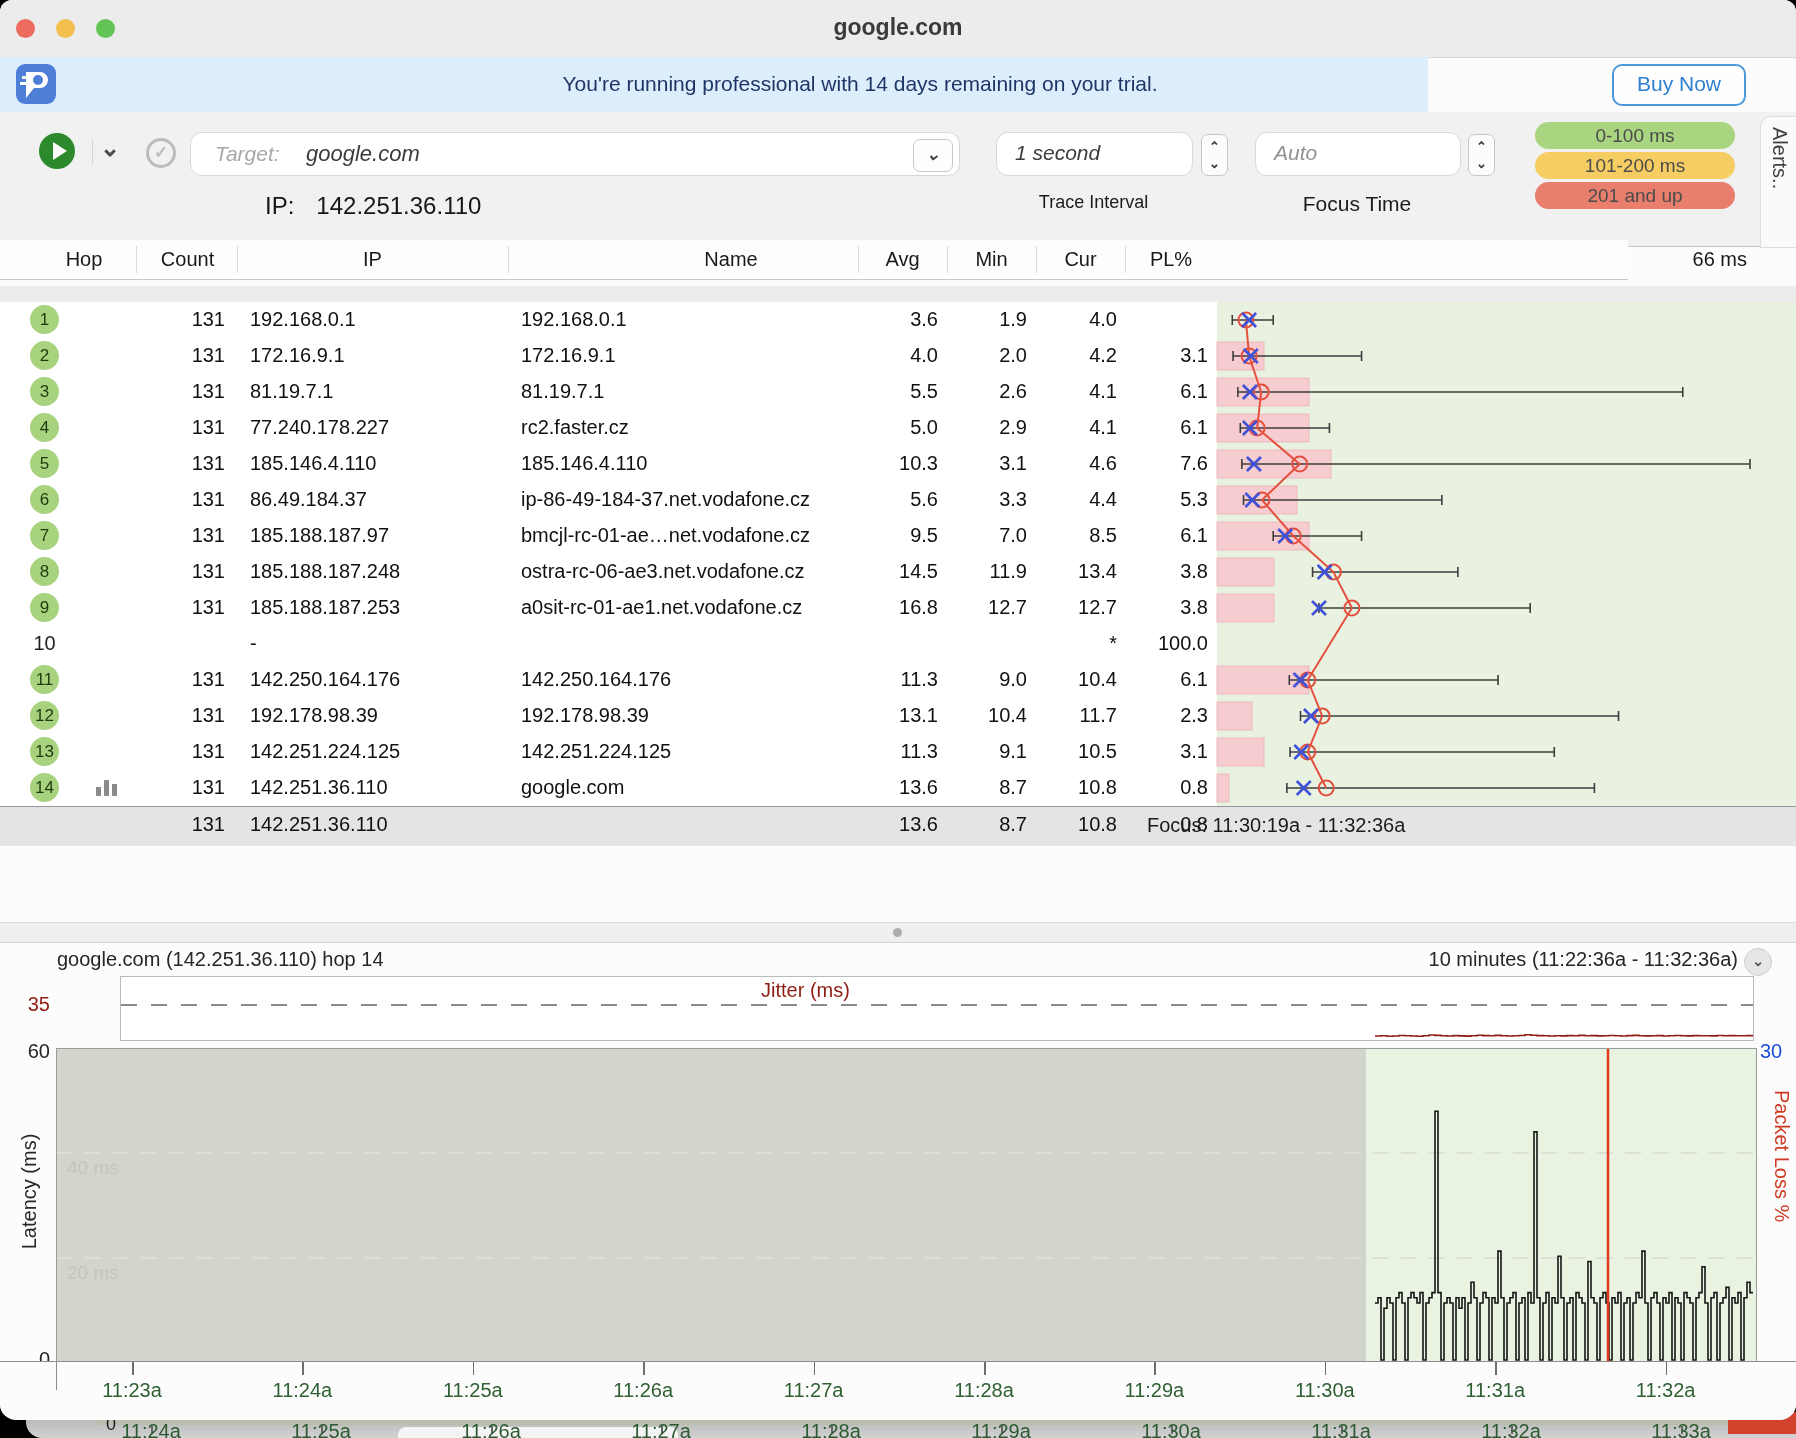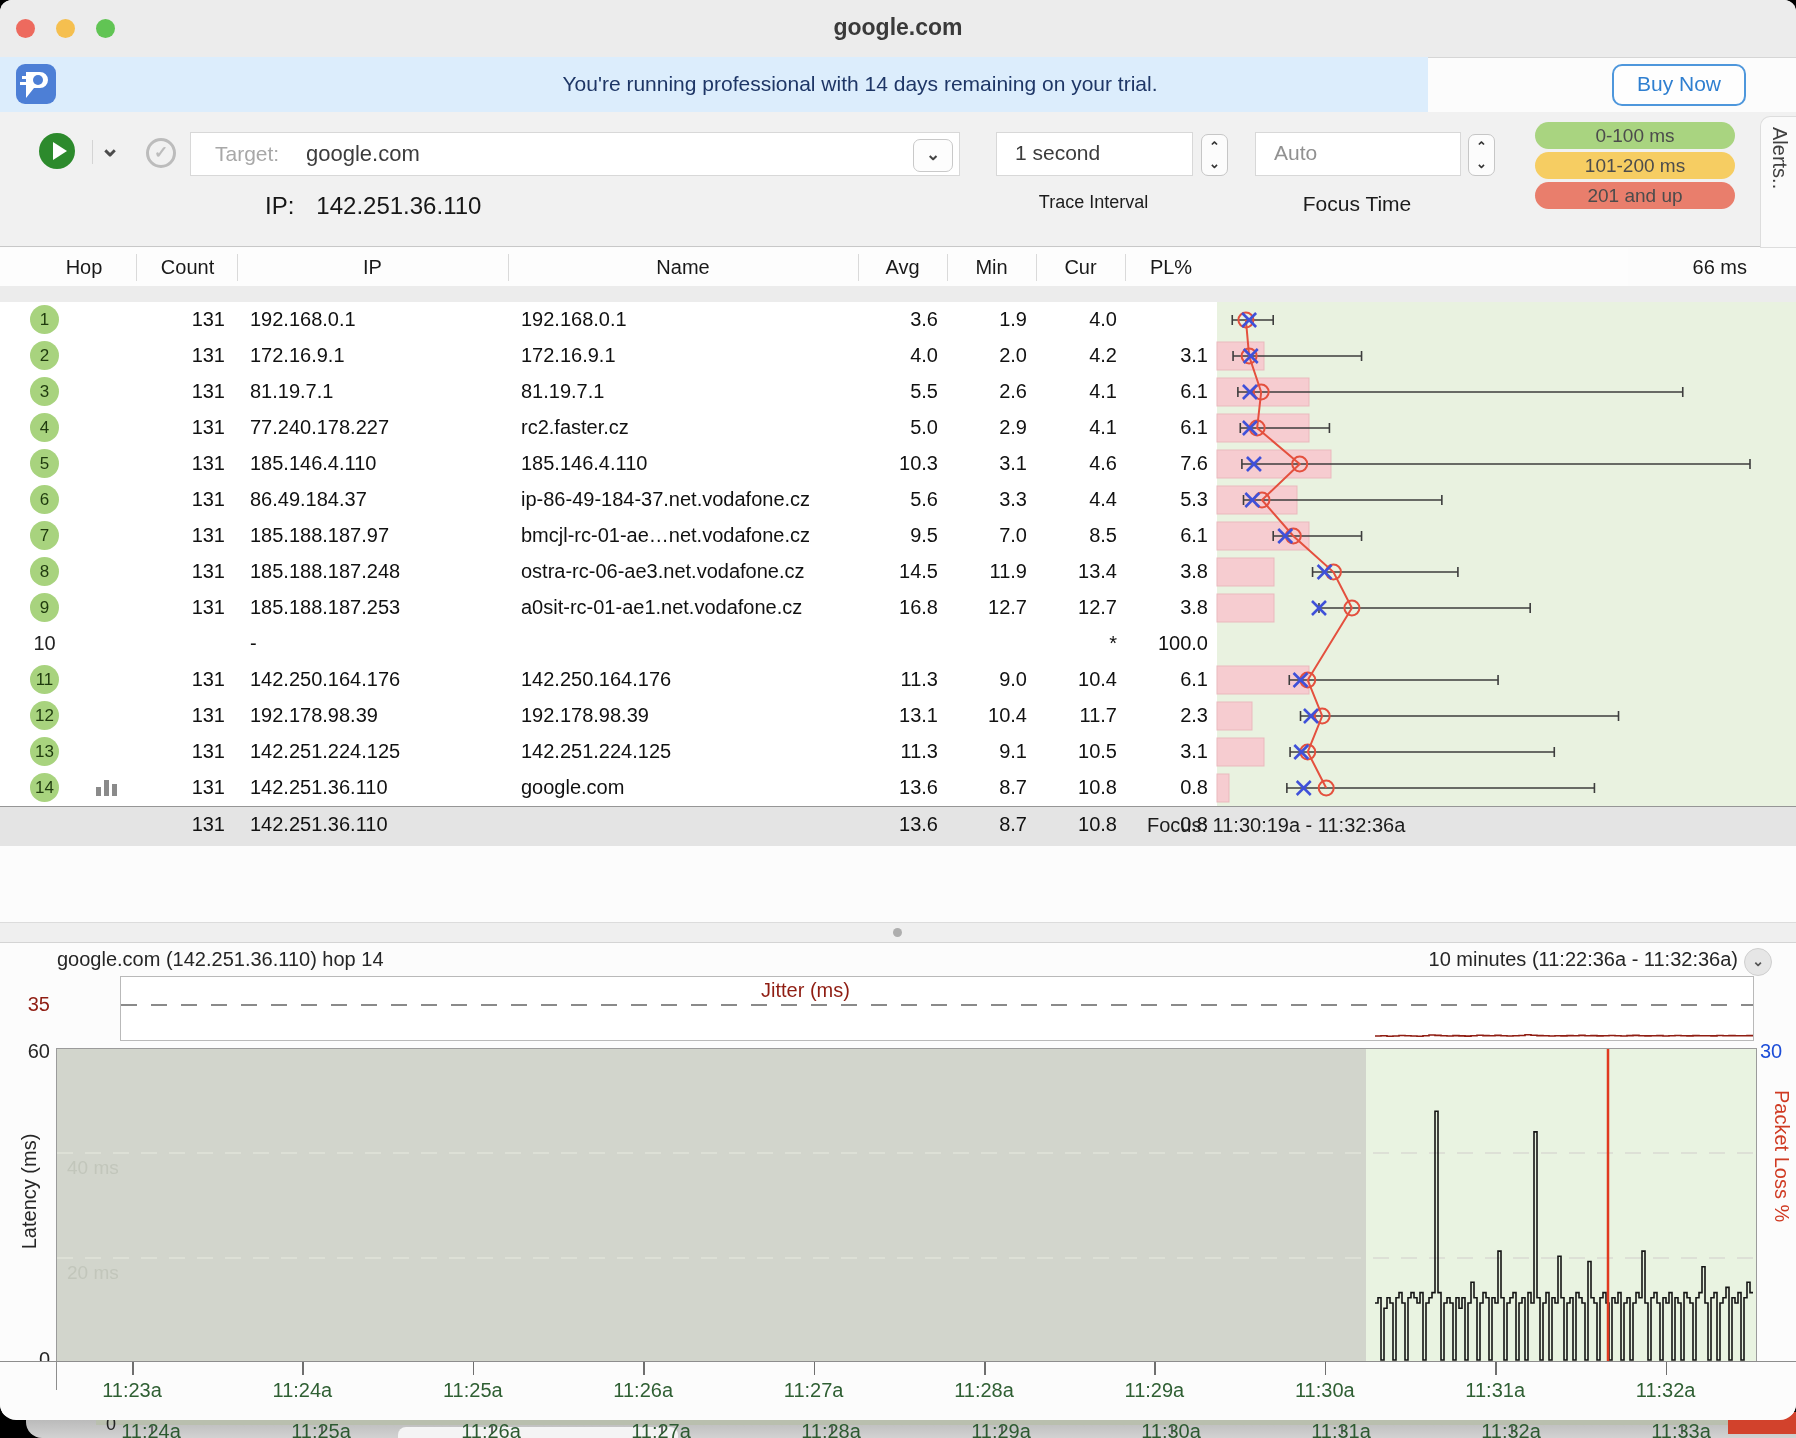--- a/index.html
+++ b/index.html
@@ -22,21 +22,21 @@
   #banner-msg{left:0;top:15px;width:1720px;text-align:center;font-size:21px;color:#1e3666;}
   #buy-btn{left:1612px;top:7px;width:130px;height:38px;border-radius:10px;border:2px solid #4e97dc;color:#2f7fd0;background:rgba(255,255,255,0.55);font-size:21px;text-align:center;line-height:36px;cursor:pointer;}
 
   
   #toolbar{left:0;top:112px;width:1796px;height:134px;background:#f1f1f1;border-bottom:1px solid #c8c8c8;}
   #play-btn{left:39px;top:21px;width:36px;height:36px;border-radius:50%;background:#2c8a2c;}
   #play-btn .tri{position:absolute;left:14px;top:9px;width:0;height:0;border-left:14px solid #fff;border-top:9px solid transparent;border-bottom:9px solid transparent;}
   #tb-sep{left:92px;top:28px;width:1px;height:24px;background:#d4d4d4;}
   #tb-chevron{left:100px;top:22px;font-size:24px;font-weight:bold;color:#4c4c4c;}
   #check-ic{left:146px;top:26px;width:24px;height:24px;border:3px solid #bcbcbc;border-radius:50%;color:#bcbcbc;font-size:17px;font-weight:bold;text-align:center;line-height:24px;}
-  .field{background:#fff;border:1.5px solid #d8d8d8;border-radius:0;}
+  .field{background:#fff;border:1.5px solid #d8d8d8;border-radius:12px;font-style:italic;}
   #target-field{left:190px;top:20px;width:768px;height:42px;}
   #target-label{left:24px;top:9px;font-size:21px;color:#a8a8a8;}
   #target-value{left:115px;top:8px;font-size:22px;color:#3c3c3c;}
   #target-dd{left:722px;top:6px;width:38px;height:31px;border:1.5px solid #c9c9c9;border-radius:7px;text-align:center;font-size:17px;font-weight:bold;color:#444;line-height:29px;background:#fdfdfd;}
   #interval-field{left:996px;top:20px;width:195px;height:42px;}
   #interval-field .val{left:18px;top:8px;font-size:21px;color:#3c3c3c;}
   #focus-field{left:1255px;top:20px;width:204px;height:42px;}
   #focus-field .val{left:18px;top:8px;font-size:21px;color:#919191;}
   .stepper{top:22px;width:25px;height:40px;background:#fcfcfc;border:1px solid #c6c6c6;border-radius:7px;color:#333;}
   .stepper div{position:absolute;left:0;width:25px;text-align:center;font-size:13px;font-weight:bold;line-height:13px;}
@@ -45,21 +45,21 @@
   #ip-line{left:265px;top:80px;font-size:24px;color:#161616;}
   #ip-line .lbl{margin-right:22px;}
   #interval-label{left:996px;top:80px;width:195px;text-align:center;font-size:18px;color:#1c1c1c;}
   #focus-label{left:1255px;top:80px;width:204px;text-align:center;font-size:21px;color:#1c1c1c;}
   .legend-pill{left:1535px;width:200px;height:27px;border-radius:14px;text-align:center;font-size:19px;color:#4c4c4c;line-height:27px;}
   #pill0{top:10px;} #pill1{top:40px;} #pill2{top:70px;}
   #alerts-tab{left:1760px;top:4px;width:36px;height:130px;background:#fafafa;border:1px solid #ddd;border-right:none;border-radius:10px 0 0 0;}
   #alerts-label{left:7px;top:10px;writing-mode:vertical-rl;font-size:20px;color:#3f3f3f;}
 
   
-  #thead{left:0;top:248px;width:1628px;height:39px;background:#fdfdfd;border-bottom:1px solid #c9c9c9;}
+  #thead{left:0;top:240px;width:1628px;height:39px;background:#fdfdfd;border-bottom:1px solid #c9c9c9;}
   .th{top:8px;font-size:20px;color:#191919;text-align:center;}
   .th-div{top:6px;width:1px;height:27px;background:#dadada;}
   #scale-label{left:1547px;top:8px;width:200px;text-align:right;font-size:20px;color:#191919;}
   #thead-gap{left:0;top:286px;width:1796px;height:16px;background:#ececec;border-bottom:1px solid #e2e2e2;}
 
   
   #rows-area{left:0;top:302px;width:1796px;height:504px;background:#fff;}
   #graph-bg{left:1217px;top:0;right:0;bottom:0;background:#e9f2e0;}
   .hrow{position:absolute;left:0;width:1796px;height:36px;font-size:20px;color:#111;}
   .cell{position:absolute;top:6px;}
@@ -178,21 +178,21 @@
 
     <div id="alerts-tab" class="abs">
       <div id="alerts-label" class="abs">Alerts..</div>
     </div>
   </div>
 
   <div id="thead" class="abs">
     <div class="abs th" style="left:30px;width:108px;">Hop</div>
     <div class="abs th" style="left:138px;width:99px;">Count</div>
     <div class="abs th" style="left:237px;width:271px;">IP</div>
-    <div class="abs th" style="left:508px;width:350px;">Name</div>
+    <div class="abs th" style="left:508px;width:350px;padding-left:48px;">Name</div>
     <div class="abs th" style="left:858px;width:89px;">Avg</div>
     <div class="abs th" style="left:947px;width:89px;">Min</div>
     <div class="abs th" style="left:1036px;width:89px;">Cur</div>
     <div class="abs th" style="left:1125px;width:92px;">PL%</div>
     <div class="abs th-div" style="left:136px;"></div>
     <div class="abs th-div" style="left:237px;"></div>
     <div class="abs th-div" style="left:508px;"></div>
     <div class="abs th-div" style="left:858px;"></div>
     <div class="abs th-div" style="left:947px;"></div>
     <div class="abs th-div" style="left:1036px;"></div>

